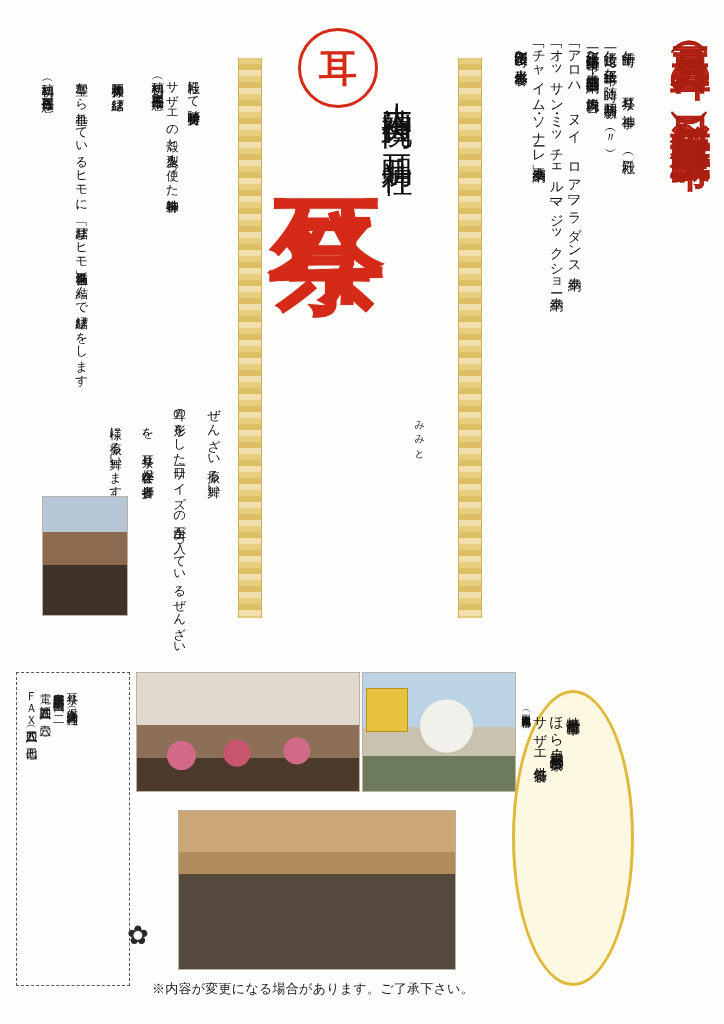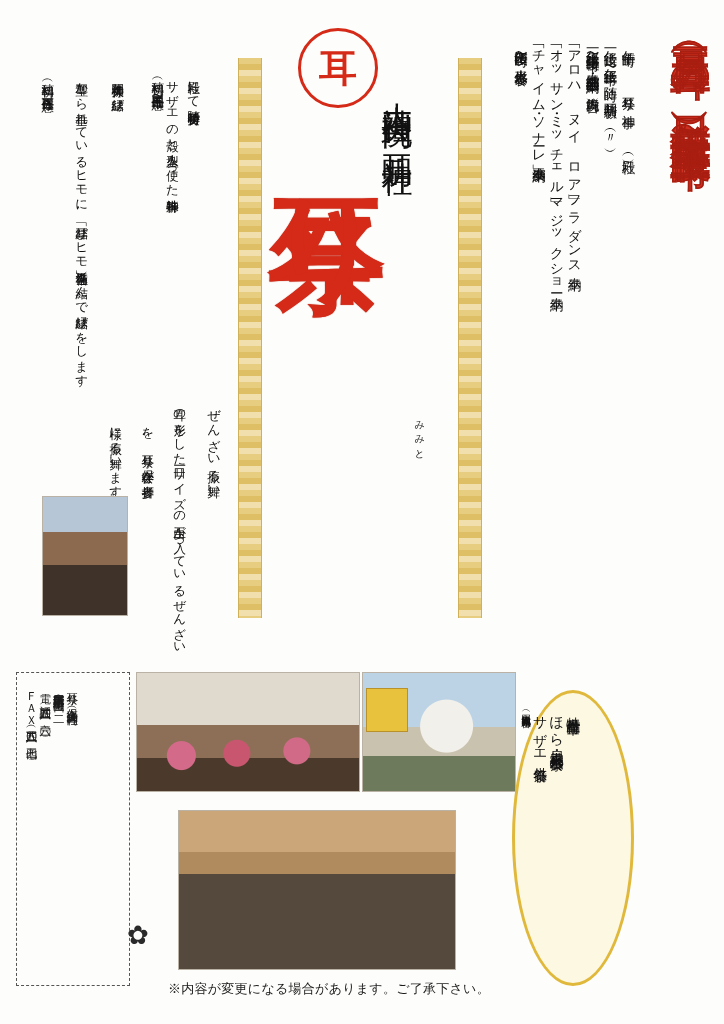--- a/index.html
+++ b/index.html
@@ -186,21 +186,20 @@
     font-size:11.5px;
     letter-spacing:0.02em;
   }
 
   
   .footer-note{
     position:absolute;
     top:980px;left:152px;
     font-size:13px;
     letter-spacing:0.02em;
-    margin-left:16px;
   }
   .seal{
     position:absolute;
     top:916px;left:118px;
     width:40px;height:40px;
     color:#2a2a2a;
     font-size:26px;
     line-height:40px;
     text-align:center;
   }

